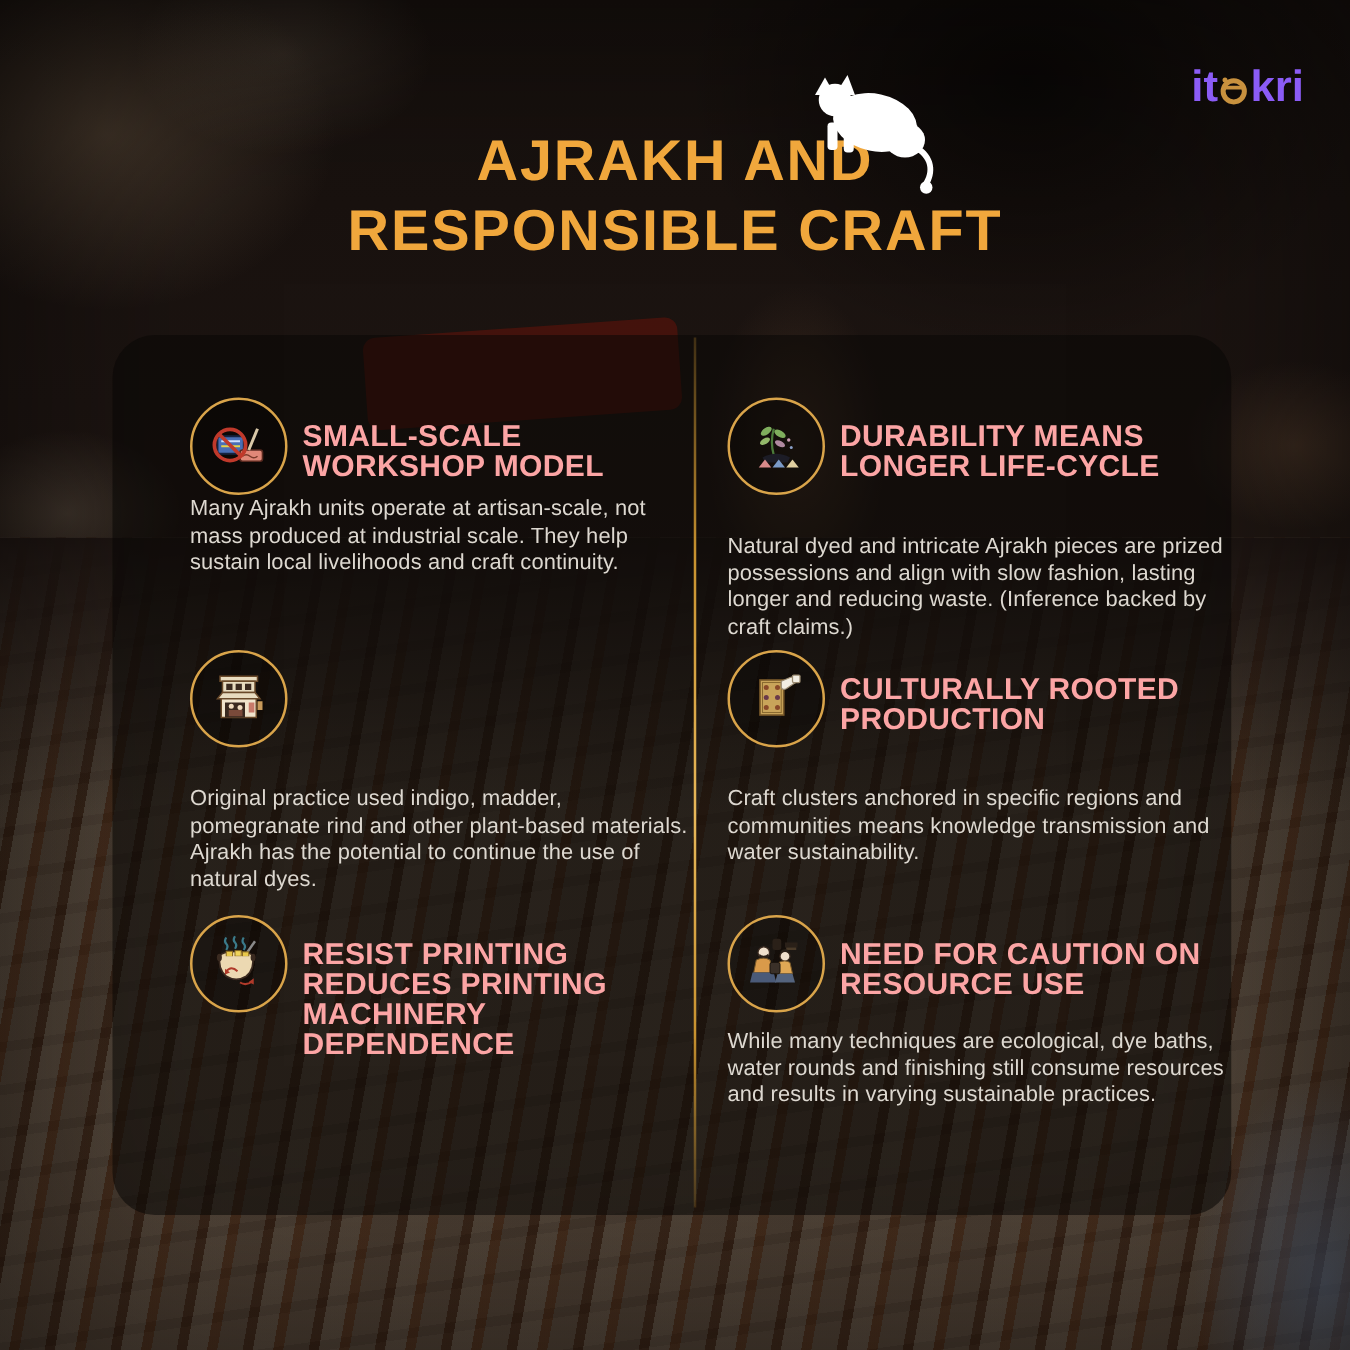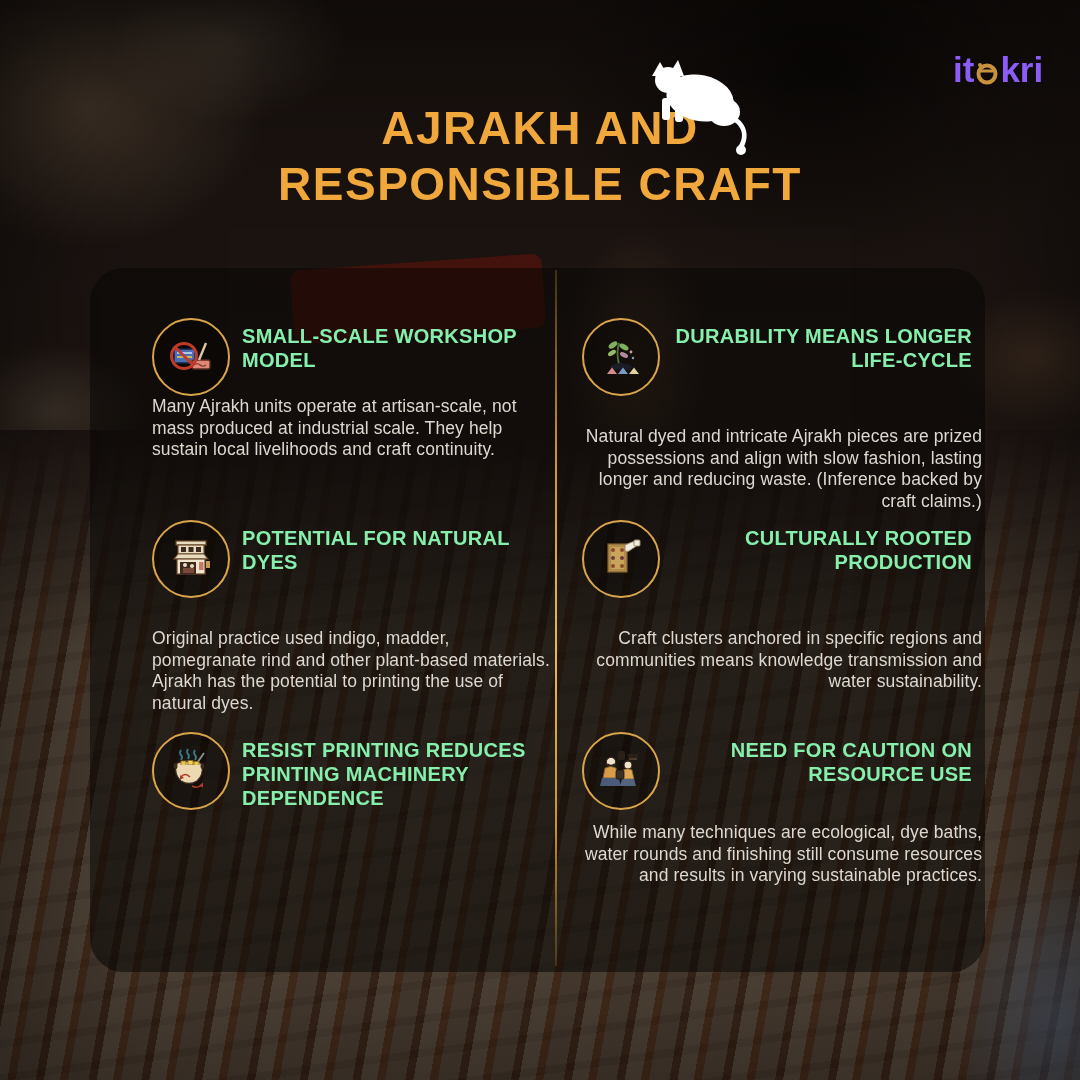--- a/index.html
+++ b/index.html
@@ -45,28 +45,28 @@
     color:#F0A73C; font-weight:700; font-size:46px; line-height:56px; letter-spacing:1.5px; }
   .cat { position:absolute; left:648px; top:50px; }
 
   
   .divider { position:absolute; left:555px; top:270px; width:2px; height:696px;
     background:linear-gradient(180deg, rgba(200,146,47,0.25), #C8922F 25%, #E8B85A 55%, #C8922F 80%, rgba(200,146,47,0.2)); }
 
   
   .section { position:absolute; }
   .col-l { left:152px; width:405px; }
-  .col-r { left:582px; width:400px;text-align:right; }
+  .col-r { left:582px; width:400px; }
   .row-1 { top:318px; } .row-2 { top:520px; } .row-3 { top:732px; }
   .sec-head { display:flex; align-items:flex-start; }
   .icon-circle { flex:0 0 auto; width:78px; height:78px; border-radius:50%;
     border:2px solid #D9A44A; background:rgba(0,0,0,0.28);
     display:flex; align-items:center; justify-content:center; box-sizing:border-box; }
-  .sec-title { margin:6px 0 0 12px; width:300px;
-    color:#86efac; font-weight:700; font-size:20px; line-height:24px; letter-spacing:.3px; }
+  .sec-title { margin:20px 0 0 12px; width:300px;
+    color:#fca5a5; font-weight:700; font-size:24px; line-height:24px; letter-spacing:.3px; }
   .sec-body { margin:0; color:#DDD8D0; font-size:17.5px; line-height:21.5px; letter-spacing:.1px; }
   .mt-a { } .mt-b { margin-top:30px; } .mt-c { margin-top:22px; } .mt-d { margin-top:12px; }
 </style>
 </head>
 <body>
 
 <div id="stage">
 
   <div class="photo-base"></div>
   <div class="red-tray"></div>
@@ -160,23 +160,22 @@
           <polygon points="6,23 40,23 36,18 10,18" fill="#e8dcc0" stroke="#6a4a2a" stroke-width="1.2"></polygon>
           <rect x="9" y="23" width="28" height="15" fill="#f0e4cc" stroke="#6a4a2a" stroke-width="1.2"></rect>
           <rect x="12" y="26" width="16" height="12" fill="#3a2a20"></rect>
           <circle cx="17" cy="29" r="2" fill="#f0dcc0"></circle>
           <circle cx="24" cy="30" r="2" fill="#f0dcc0"></circle>
           <rect x="15" y="32" width="11" height="5" fill="#7a4a3a"></rect>
           <rect x="31" y="26" width="4.5" height="8" fill="#c87a6a"></rect>
           <rect x="38" y="25" width="4" height="7" fill="#c89a5a"></rect>
         </svg>
       </div>
-      <h3 class="sec-title">POTENTIAL FOR NATURAL DYES</h3>
-    </div>
-    <p class="sec-body mt-b">Original practice used indigo, madder, pomegranate rind and other plant-based materials. Ajrakh has the potential to printing the use of natural dyes.</p>
+    </div>
+    <p class="sec-body mt-b">Original practice used indigo, madder, pomegranate rind and other plant-based materials. Ajrakh has the potential to continue the use of natural dyes.</p>
   </div>
 
   <div class="section col-r row-2">
     <div class="sec-head">
       <div class="icon-circle">
         <svg width="46" height="46" viewBox="0 0 46 46">
           <rect x="10" y="8" width="19" height="28" fill="#c9a45a" stroke="#7a5a2a" stroke-width="1.3"></rect>
           <circle cx="15" cy="14" r="2" fill="#8a4a2a"></circle>
           <circle cx="24" cy="14" r="2" fill="#8a4a2a"></circle>
           <circle cx="15" cy="22" r="2" fill="#6a3a4a"></circle>

